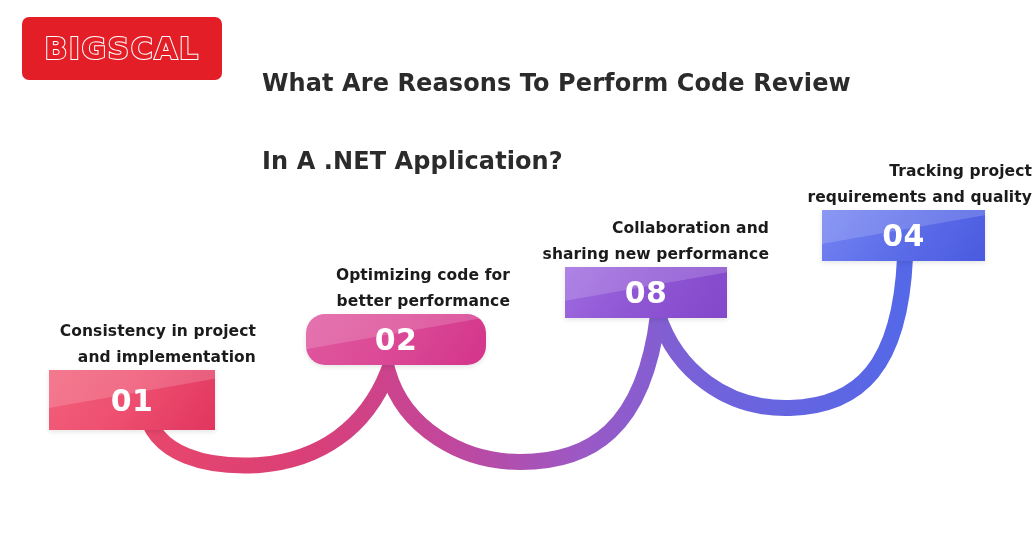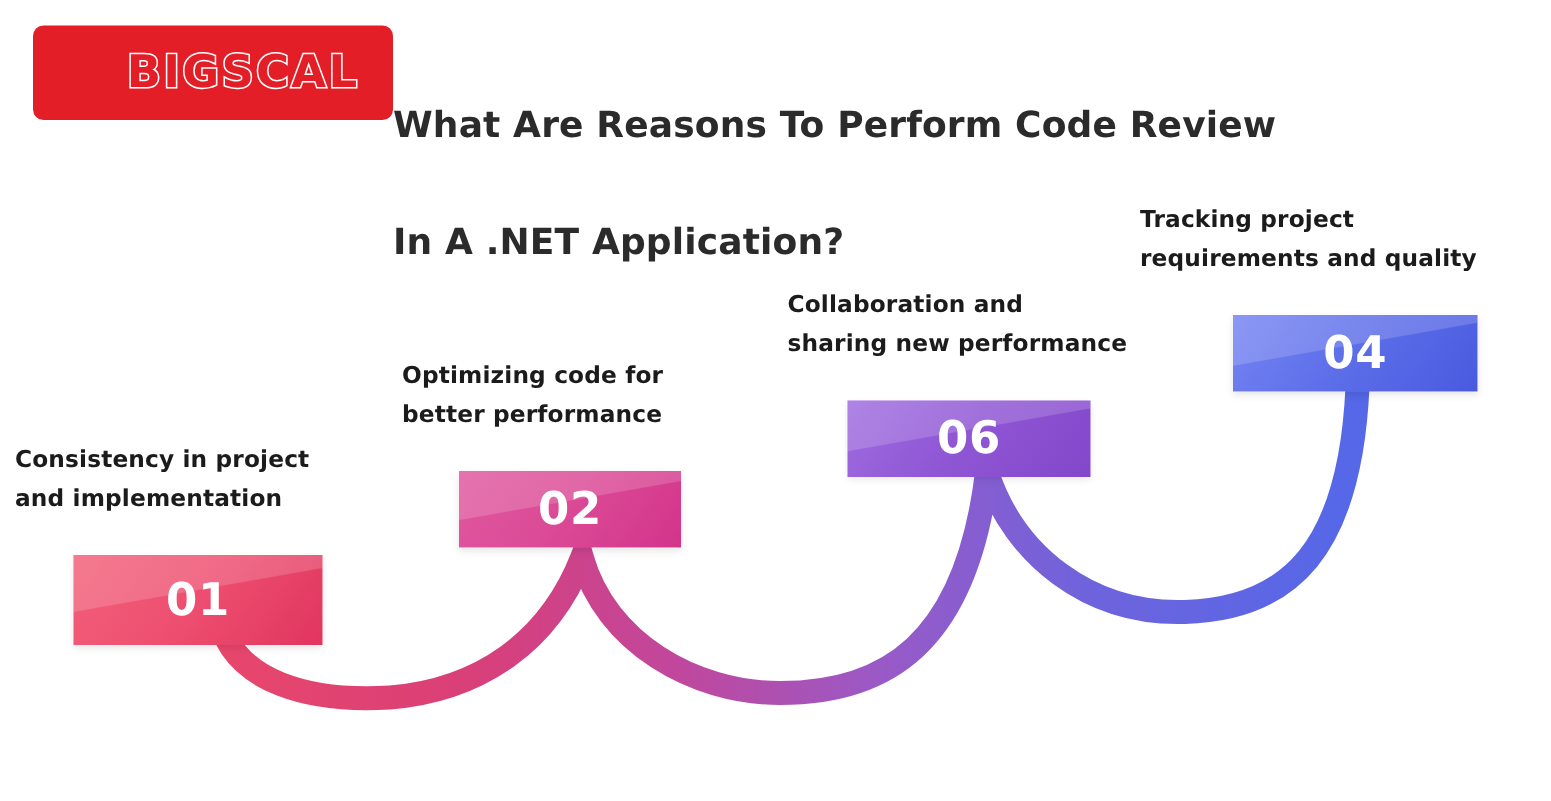--- a/index.html
+++ b/index.html
@@ -33,21 +33,20 @@
     position: absolute;
     left: 22px;
     top: 17px;
     width: 200px;
     height: 63px;
     background: #e41e26;
     border-radius: 7px;
     display: flex;
     align-items: center;
     justify-content: center;
-    padding-left: 40px;
   }
   .logo-text {
     font-family: "DejaVu Sans", sans-serif;
     font-size: 30px;
     font-weight: bold;
     letter-spacing: 1.5px;
     color: #e41e26;
     -webkit-text-stroke: 2px #ffffff;
     text-stroke: 2px #ffffff;
     paint-order: stroke fill;
@@ -82,28 +81,29 @@
     width: 1034px;
     height: 424px;
   }
 
   
   .step {
     position: absolute;
   }
   .step-label {
     position: absolute;
-    text-align: left;
+    text-align: right;
     font-family: "DejaVu Sans", sans-serif;
     font-size: 15.5px;
     font-weight: bold;
     color: #1b1b1b;
     line-height: 26px;
     letter-spacing: 0.1px;
     white-space: nowrap;
+    margin-top: 25px;
   }
   .step-label span { display: block; }
 
   .step-card {
     position: absolute;
     display: flex;
     align-items: center;
     justify-content: center;
     box-shadow: 0 2px 5px rgba(0,0,0,0.10);
   }
@@ -120,21 +120,21 @@
     font-weight: bold;
     color: #ffffff;
     letter-spacing: 0.5px;
     z-index: 2;
   }
 
   
   #step-1 .step-card { left: 49px;  top: 260px; width: 166px; height: 60px; }
   #step-1 .step-label{ left: 10px;  top: 183px; width: 246px; }
 
-  #step-2 .step-card { left: 306px; top: 204px; width: 148px; height: 51px; }
+  #step-2 .step-card { left: 306px; top: 204px; width: 180px; height: 51px; border-radius: 19px; }
   #step-2 .step-label{ left: 268px; top: 127px; width: 242px; }
 
   #step-3 .step-card { left: 565px; top: 157px; width: 162px; height: 51px; }
   #step-3 .step-label{ left: 525px; top: 80px;  width: 244px; }
 
   #step-4 .step-card { left: 822px; top: 100px; width: 163px; height: 51px; }
   #step-4 .step-label{ left: 760px; top: 23px;  width: 272px; }
 </style>
 </head>
 <body>
@@ -198,21 +198,21 @@
       </div>
     </div>
 
     <div class="step" id="step-3">
       <div class="step-label">
         <span>Collaboration and</span>
         <span>sharing new performance</span>
       </div>
       <div class="step-card" style="background:linear-gradient(125deg,#9f6ce0 0%,#8f56d4 48%,#8347ca 100%);">
         <div class="sheen"></div>
-        <div class="step-num">06</div>
+        <div class="step-num">08</div>
       </div>
     </div>
 
     <div class="step" id="step-4">
       <div class="step-label">
         <span>Tracking project</span>
         <span>requirements and quality</span>
       </div>
       <div class="step-card" style="background:linear-gradient(125deg,#7584f2 0%,#5d6ee9 48%,#4a5ae0 100%);">
         <div class="sheen"></div>

